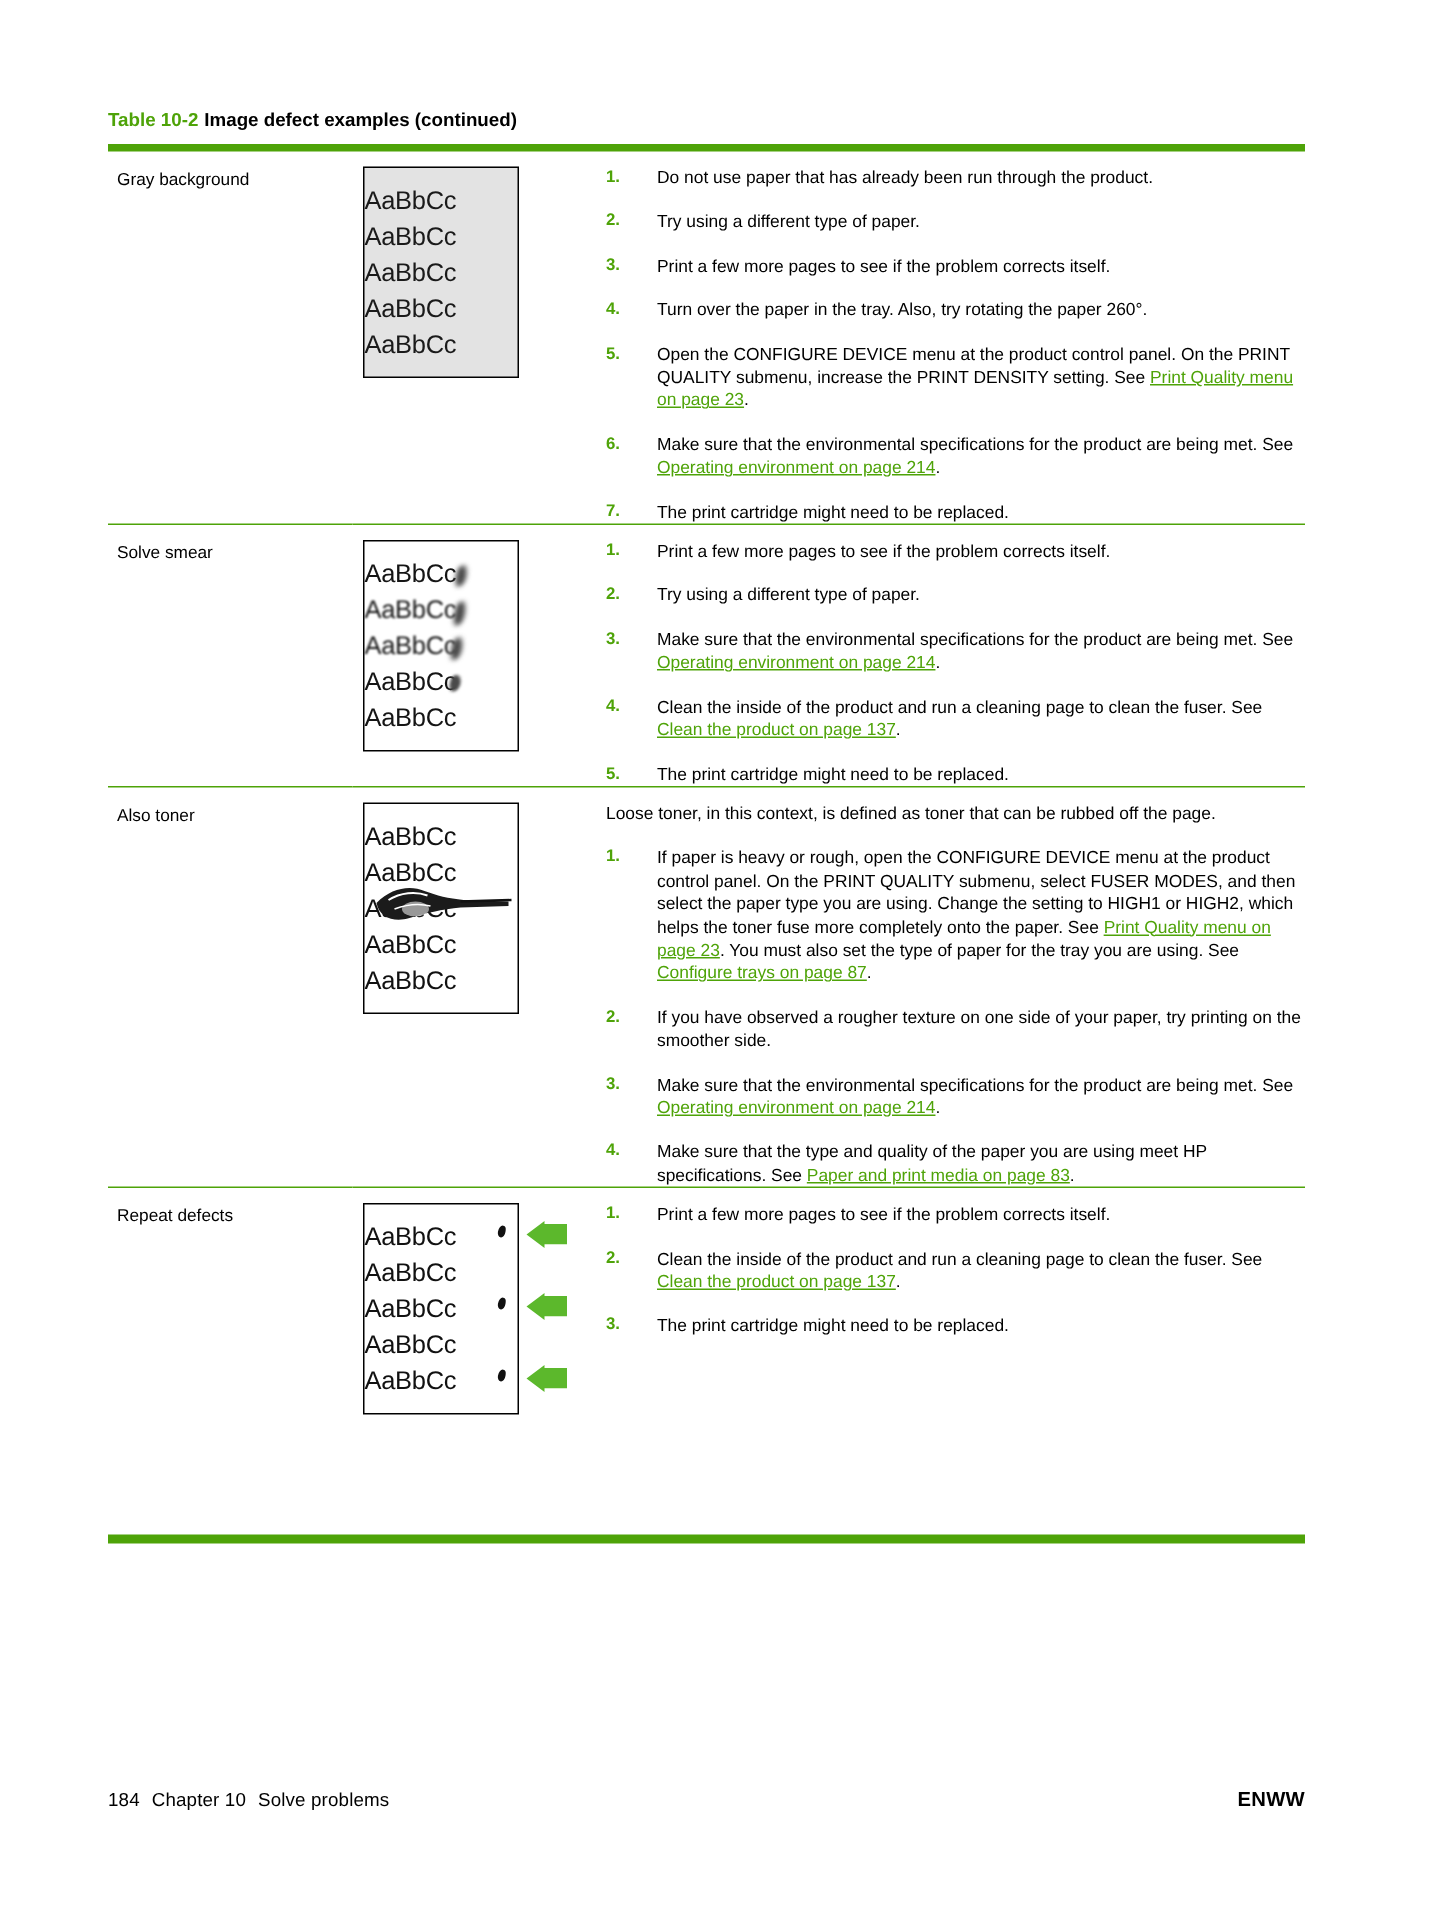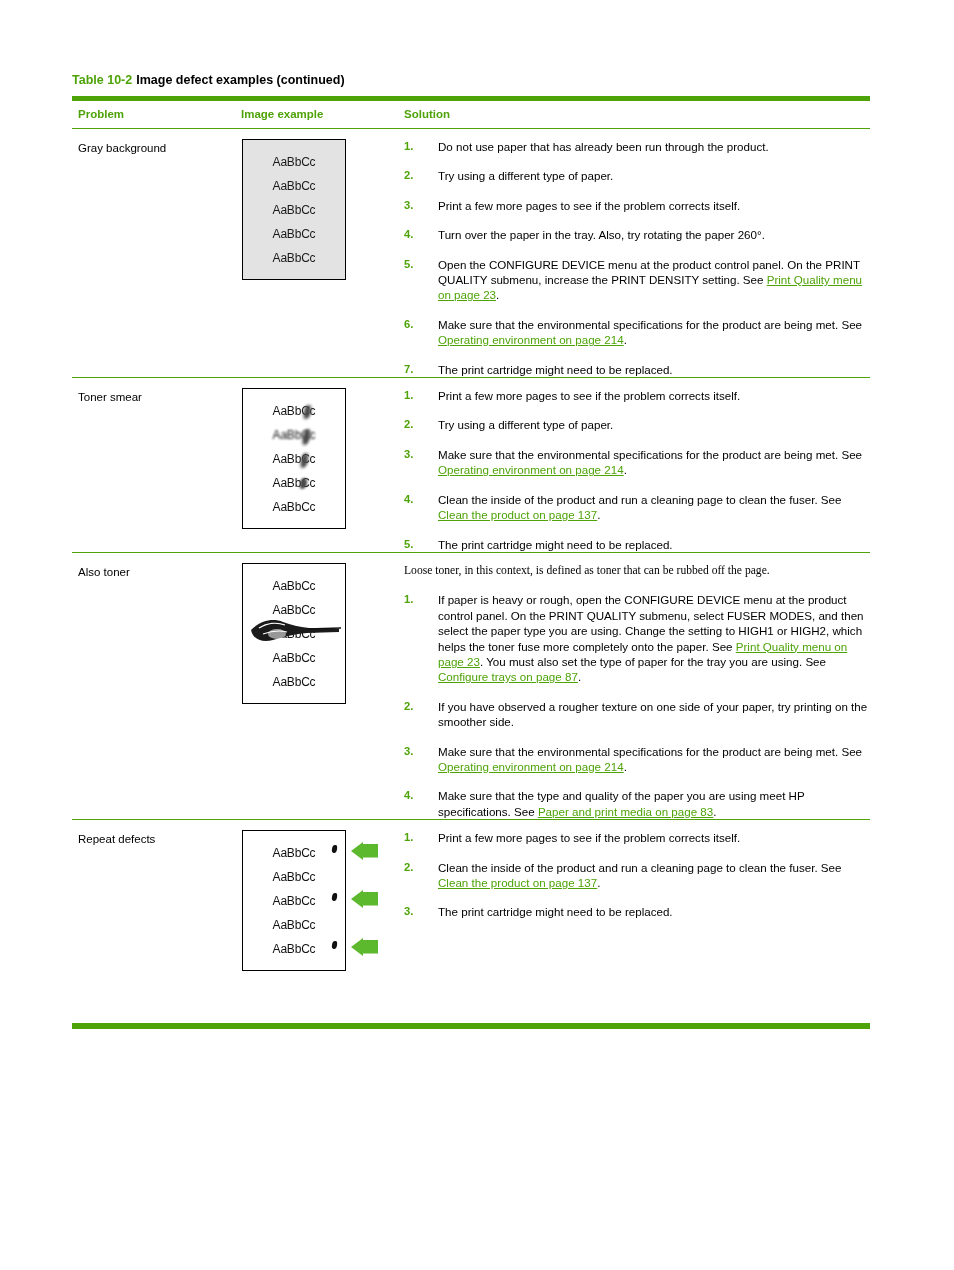--- a/index.html
+++ b/index.html
@@ -105,43 +105,42 @@
     left: 0;
     top: 0;
     color: #4ea308;
     font-weight: bold;
     font-size: 11.2px;
   }
   p.intro {
     margin: 0 0 14px 0;
     font-size: 11.6px;
     line-height: 15.4px;
-    font-family: Liberation Serif, serif;
   }
   .b { font-weight: normal; }
   .lnk {
     color: #4ea308;
     text-decoration: underline;
   }
 
   
   .sample {
     position: relative;
     box-sizing: border-box;
     border: 1px solid #000;
     background: #ffffff;
     width: 104px;
     padding: 10px 0 9px 0;
     margin-left: 1px;
   }
   .sample.gray { background: #e3e3e3; }
   .sample .line {
-    text-align: center;
+    text-align: left;
     font-family: "Liberation Sans", sans-serif;
-    font-size: 12px;
+    font-size: 17px;
     line-height: 24px;
     letter-spacing: -0.2px;
     color: #111;
     white-space: nowrap;
     position: relative;
   }
   .sample.gray .line { color: #1a1a1a; }
 
   
   .sample.smear .line { color: #151515; }
@@ -220,25 +219,20 @@
   <table class="tbl">
     <colgroup>
       <col class="col-problem">
       <col class="col-example">
       <col class="col-solution">
     </colgroup>
     <thead>
       <tr>
         <td class="thead-rule" colspan="3" style="padding:0;border:none;"></td>
       </tr>
-      <tr>
-        <th>Problem</th>
-        <th>Image example</th>
-        <th>Solution</th>
-      </tr>
     </thead>
     <tbody>
         <tr>
           <td>
             <div class="problem-label">Gray background</div>
           </td>
           <td>
             <div class="sample gray">
               <div class="line">AaBbCc</div>
               <div class="line">AaBbCc</div>
@@ -254,21 +248,21 @@
               <li><span class="num">3.</span><span>Print a few more pages to see if the problem corrects itself.</span></li>
               <li><span class="num">4.</span><span>Turn over the paper in the tray. Also, try rotating the paper 260°.</span></li>
               <li><span class="num">5.</span><span>Open the <span class="b">CONFIGURE DEVICE</span> menu at the product control panel. On the <span class="b">PRINT QUALITY</span> submenu, increase the <span class="b">PRINT DENSITY</span> setting. See <span class="lnk">Print Quality menu on page 23</span>.</span></li>
               <li><span class="num">6.</span><span>Make sure that the environmental specifications for the product are being met. See <span class="lnk">Operating environment on page 214</span>.</span></li>
               <li><span class="num">7.</span><span>The print cartridge might need to be replaced.</span></li>
             </ol>
           </td>
         </tr>
         <tr>
           <td>
-            <div class="problem-label">Toner smear</div>
+            <div class="problem-label">Solve smear</div>
           </td>
           <td>
             <div class="sample smear">
               <div class="line b1">AaBbCc</div>
               <div class="line b2">AaBbCc</div>
               <div class="line b3">AaBbCc</div>
               <div class="line b4">AaBbCc</div>
               <div class="line">AaBbCc</div>
               <div class="smear-mark" style="left:61px;top:16px;"></div>
               <div class="smear-mark" style="left:60px;top:40px;height:16px;"></div>
@@ -347,14 +341,18 @@
               <li><span class="num">2.</span><span>Clean the inside of the product and run a cleaning page to clean the fuser. See <span class="lnk">Clean the product on page 137</span>.</span></li>
               <li><span class="num">3.</span><span>The print cartridge might need to be replaced.</span></li>
             </ol>
           </td>
         </tr>
       </tbody>
   </table>
 
   <div class="bottom-rule" style="top: 1023px;"></div>
 
+  <div class="footer">
+    <span class="left"><span>184</span><span class="sp"></span><span>Chapter 10</span><span class="sp"></span><span>Solve problems</span></span>
+    <span class="right">ENWW</span>
+  </div>
 
 </div>
 
 </body></html>

